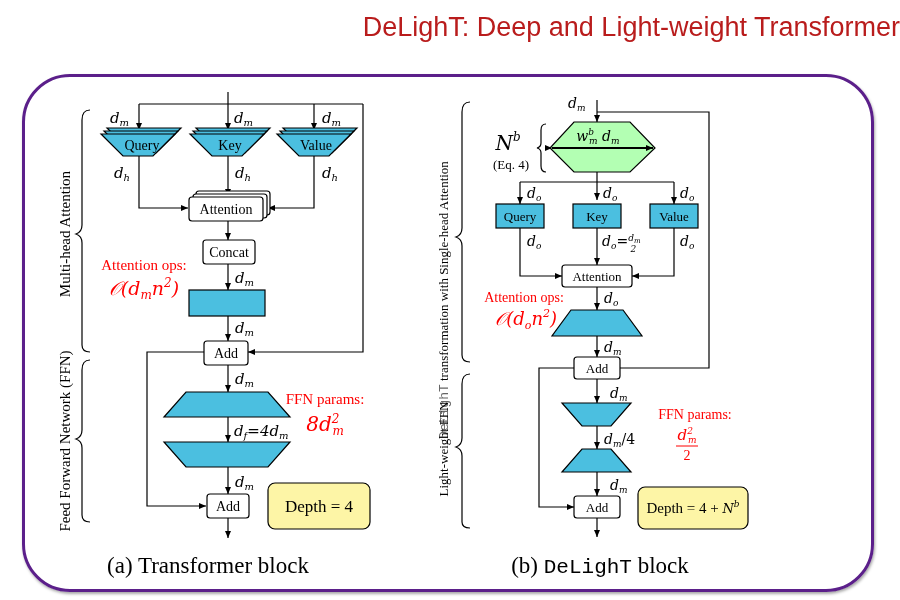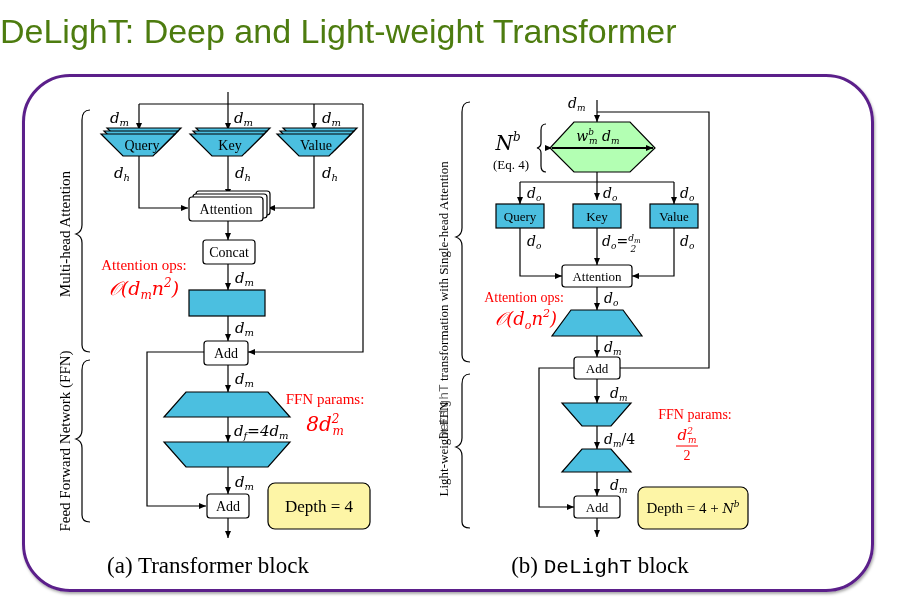--- a/index.html
+++ b/index.html
@@ -1,17 +1,17 @@
 <!DOCTYPE html>
 <html><head>
 <meta charset="utf-8">
 <style>
   html, body { margin: 0; padding: 0; background: #ffffff; }
   body { width: 900px; height: 600px; position: relative; overflow: hidden; font-family: "Liberation Serif", serif; }
-  .title { position: absolute; left: 0; top: 12px; width: 900px; text-align: left; color: #4d7c0f; font-family: "Liberation Sans", sans-serif; font-size: 34px; }
+  .title { position: absolute; left: 0; top: 12px; width: 900px; text-align: right; color: #b91c1c; font-family: "Liberation Sans", sans-serif; font-size: 27px; }
   .frame { position: absolute; left: 22px; top: 74px; width: 852px; height: 518px; border: 3px solid #5b1f8a; border-radius: 48px; box-sizing: border-box; box-shadow: 1px 2px 3px rgba(0,0,0,0.35); }
   svg { position: absolute; left: 0; top: 0; }
   .math { font-family: "DejaVu Serif", serif; font-style: italic; }
   .mono { font-family: "Liberation Mono", monospace; }
 </style>
 </head>
 <body>
 
 <div class="title">DeLighT: Deep and Light-weight Transformer</div>
 <div class="frame"></div>

